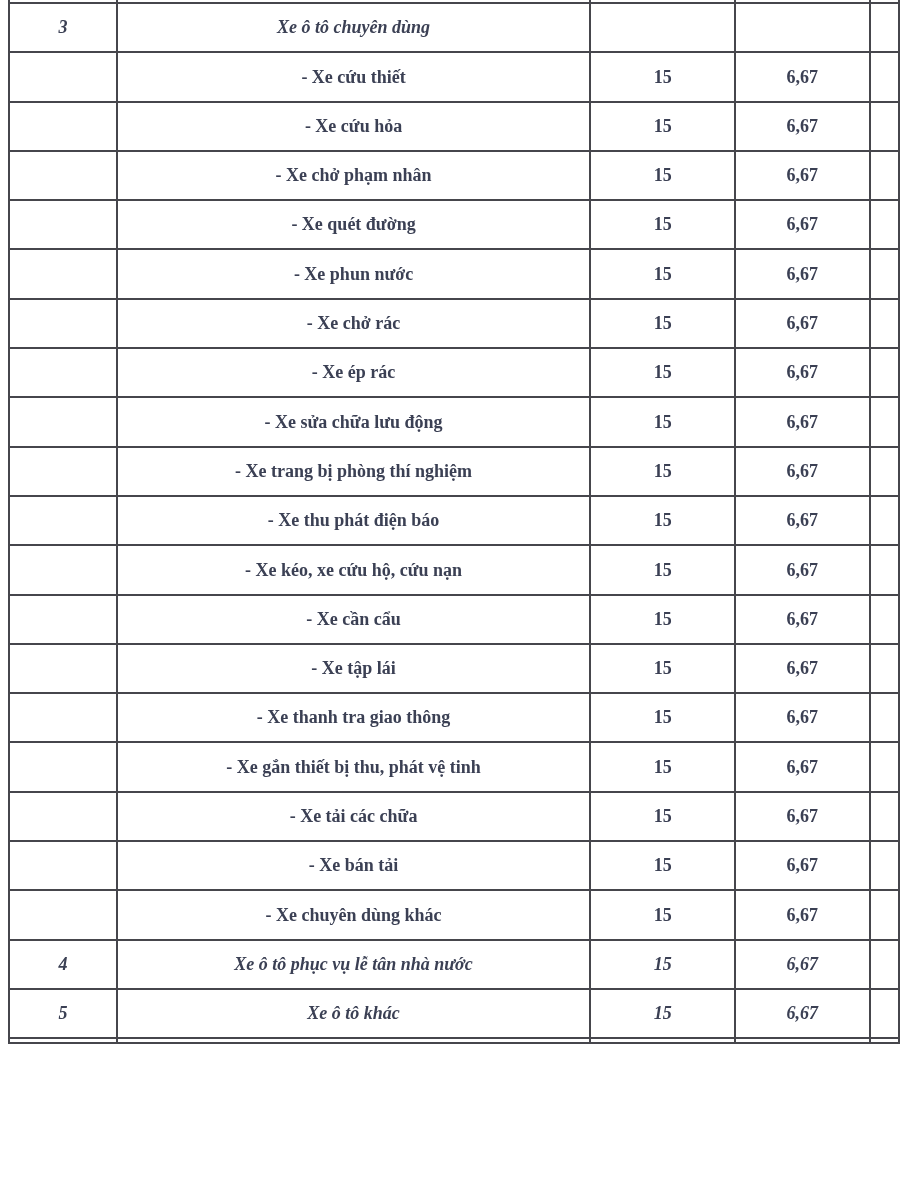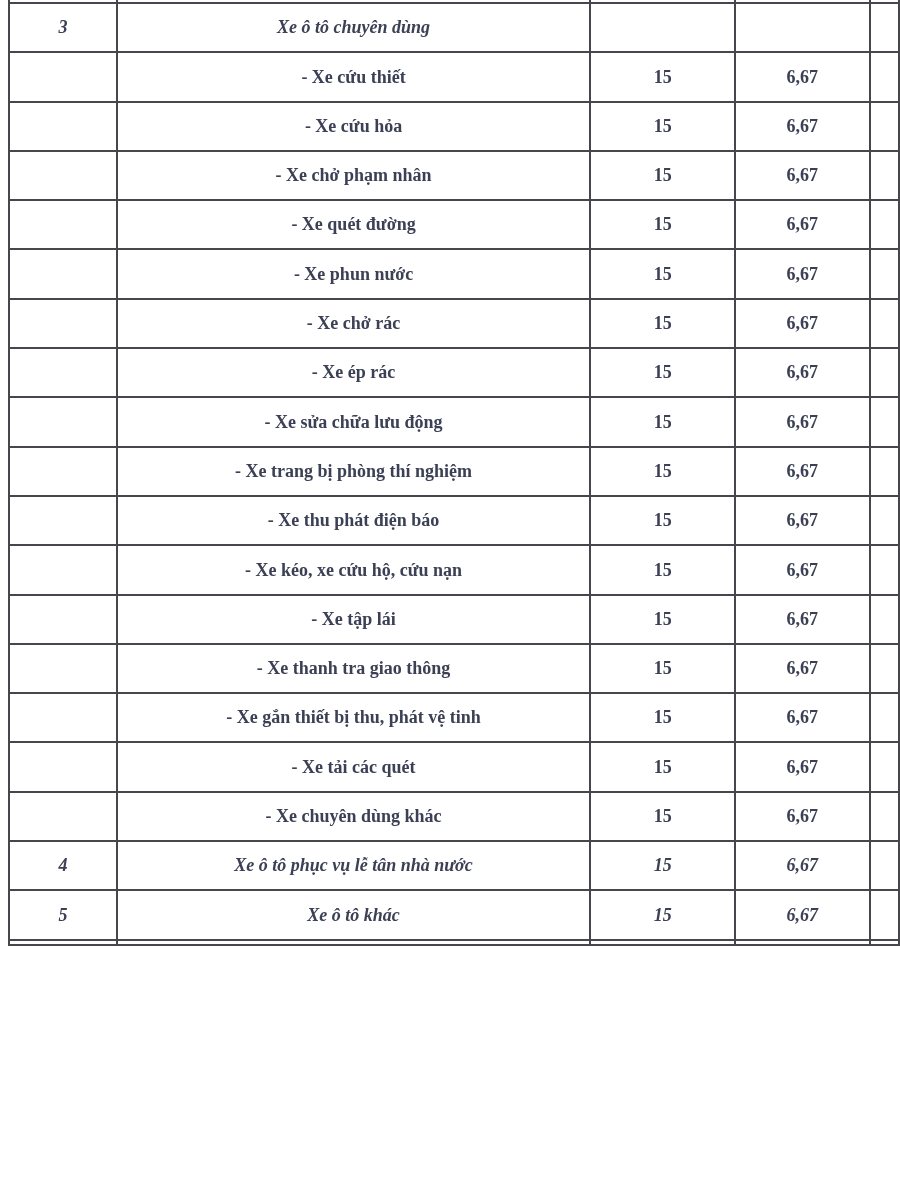--- a/index.html
+++ b/index.html
@@ -146,20 +146,27 @@
   </tr>
         <tr class="data-row item">
     <td class="c-stt"></td>
     <td class="c-name">- Xe kéo, xe cứu hộ, cứu nạn</td>
     <td class="c-years">15</td>
     <td class="c-rate">6,67</td>
     <td class="c-sliver"></td>
   </tr>
         <tr class="data-row item">
     <td class="c-stt"></td>
+    <td class="c-name">- Xe cần cẩu</td>
+    <td class="c-years">15</td>
+    <td class="c-rate">6,67</td>
+    <td class="c-sliver"></td>
+  </tr>
+        <tr class="data-row item">
+    <td class="c-stt"></td>
     <td class="c-name">- Xe tập lái</td>
     <td class="c-years">15</td>
     <td class="c-rate">6,67</td>
     <td class="c-sliver"></td>
   </tr>
         <tr class="data-row item">
     <td class="c-stt"></td>
     <td class="c-name">- Xe thanh tra giao thông</td>
     <td class="c-years">15</td>
     <td class="c-rate">6,67</td>
@@ -167,21 +174,28 @@
   </tr>
         <tr class="data-row item">
     <td class="c-stt"></td>
     <td class="c-name">- Xe gắn thiết bị thu, phát vệ tinh</td>
     <td class="c-years">15</td>
     <td class="c-rate">6,67</td>
     <td class="c-sliver"></td>
   </tr>
         <tr class="data-row item">
     <td class="c-stt"></td>
-    <td class="c-name">- Xe tải các quét</td>
+    <td class="c-name">- Xe tải các chữa</td>
+    <td class="c-years">15</td>
+    <td class="c-rate">6,67</td>
+    <td class="c-sliver"></td>
+  </tr>
+        <tr class="data-row item">
+    <td class="c-stt"></td>
+    <td class="c-name">- Xe bán tải</td>
     <td class="c-years">15</td>
     <td class="c-rate">6,67</td>
     <td class="c-sliver"></td>
   </tr>
         <tr class="data-row item">
     <td class="c-stt"></td>
     <td class="c-name">- Xe chuyên dùng khác</td>
     <td class="c-years">15</td>
     <td class="c-rate">6,67</td>
     <td class="c-sliver"></td>

